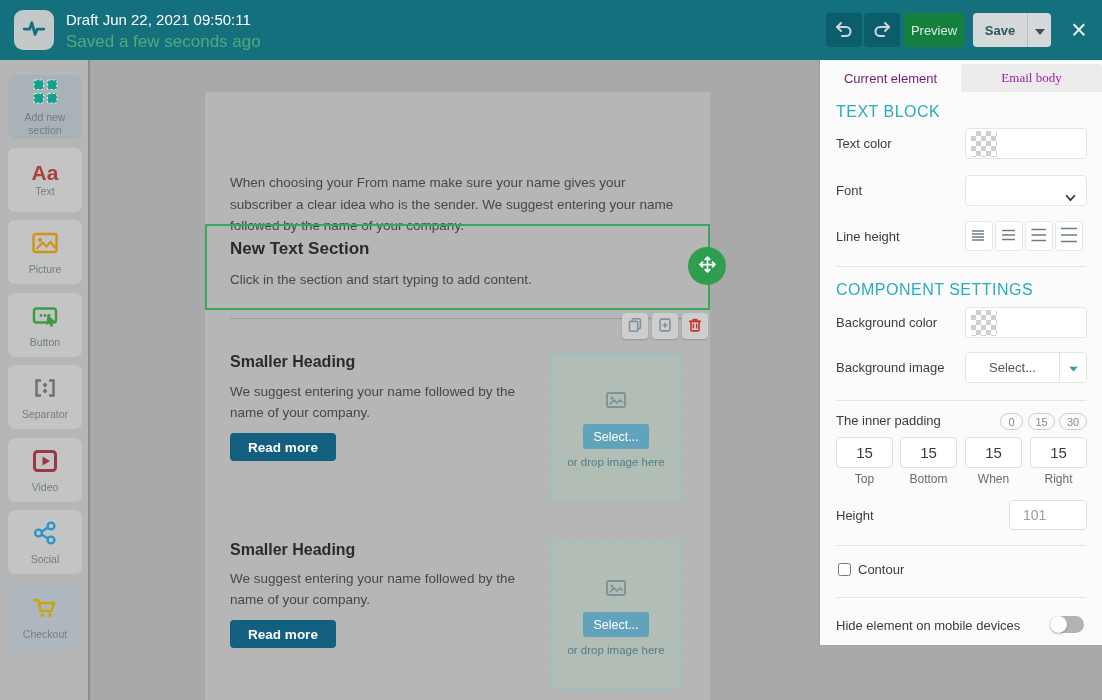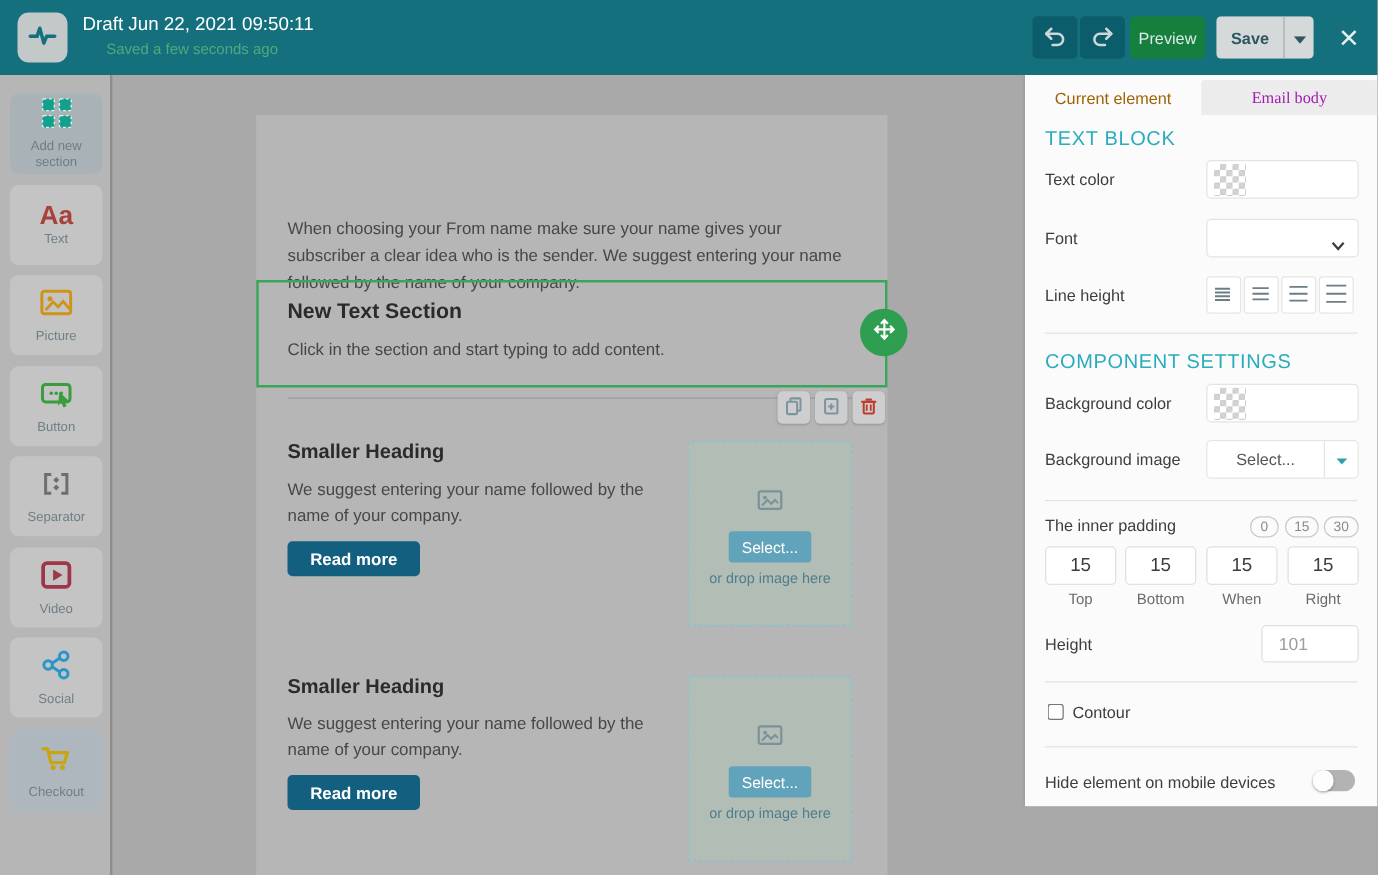--- a/index.html
+++ b/index.html
@@ -3,21 +3,21 @@
 <meta charset="utf-8">
 <style>
   * { margin:0; padding:0; box-sizing:border-box; }
   html,body { width:1102px; height:700px; overflow:hidden; }
   body { font-family:"Liberation Sans","DejaVu Sans",sans-serif; background:#a9a9a9; position:relative; }
 
   
   .topbar { position:absolute; left:0; top:0; width:1102px; height:60px; background:#15707e; z-index:30; }
   .logo { position:absolute; left:14px; top:10px; width:40px; height:40px; border-radius:9px; background:#c3c8c8; display:flex; align-items:center; justify-content:center; cursor:pointer; }
   .tb-title { position:absolute; left:66px; top:11px; font-size:15px; color:#ffffff; }
-  .tb-sub { position:absolute; left:66px; top:32px; font-size:12px; color:#4fa97c;margin-left:19px; }
+  .tb-sub { position:absolute; left:66px; top:32px; font-size:17px; color:#4fa97c; }
   .tb-btn { position:absolute; top:13px; width:36px; height:34px; border:none; border-radius:4px; background:#0c5d6b; display:flex; align-items:center; justify-content:center; cursor:pointer; }
   .btn-undo { left:826px; } .btn-redo { left:864px; }
   .btn-preview { position:absolute; left:904px; top:13px; width:60px; height:34px; border:none; border-radius:4px; background:#15803d; color:#dfe8ea; font-size:13px; cursor:pointer; font-family:inherit; }
   .save-group { position:absolute; left:973px; top:13px; height:34px; display:flex; border-radius:4px; overflow:hidden; }
   .btn-save { width:54px; height:34px; border:none; background:#d5d9d9; color:#2e5560; font-weight:bold; font-size:13px; cursor:pointer; font-family:inherit; }
   .btn-save-caret { width:24px; height:34px; border:none; border-left:1px solid #b7bdbd; background:#d5d9d9; display:flex; align-items:center; justify-content:center; cursor:pointer; }
   .btn-close { position:absolute; left:1063px; top:12px; width:32px; height:36px; background:none; border:none; color:#e9eef0; font-size:27px; line-height:34px; cursor:pointer; font-family:inherit; }
 
   
   .sidebar { position:absolute; left:0; top:60px; width:90px; height:696px; background:#b6b6b6; border-right:2px solid #8d8d8d; z-index:20; }
@@ -43,21 +43,21 @@
   .read-more { position:absolute; left:25px; width:106px; height:28px; border:none; border-radius:4px; background:#135f80; color:#ffffff; font-weight:bold; font-size:13.5px; cursor:pointer; font-family:inherit; }
   .ph { position:absolute; left:345px; width:132px; height:148px; background:#b2bdb5; border:1px dashed #79c5dc; border-radius:3px; display:flex; flex-direction:column; align-items:center; cursor:pointer; }
   .ph-icon { margin-top:34px; }
   .ph-select { margin-top:8px; width:66px; height:25px; border:none; border-radius:3px; background:#61a3bb; color:#ffffff; font-size:12.5px; cursor:pointer; font-family:inherit; }
   .ph-drop { margin-top:7px; font-size:11.5px; color:#4f7d8c; }
 
   
   .panel { position:absolute; left:820px; top:60px; width:282px; height:585px; background:#fbfbfb; z-index:25; box-shadow:-1px 0 2px rgba(0,0,0,.08); }
   .tabs { position:absolute; left:0; top:4px; width:282px; height:28px; display:flex; }
   .tab { flex:1; display:flex; align-items:center; justify-content:center; font-size:13px; cursor:pointer; }
-  .tab.active { color:#a16207; background:transparent; }
+  .tab.active { color:#701a75; background:transparent; }
   .tab.inactive { color:#a21caf; background:#ececec; border-radius:3px 3px 0 0;font-family:Liberation Serif, serif; }
   .sec-title { position:absolute; left:16px; font-size:16px; font-weight:normal; color:#2aacbe; letter-spacing:.5px; }
   .row-label { position:absolute; left:16px; font-size:13px; color:#3d3d3d; }
   .ctl { position:absolute; left:145px; width:122px; height:31px; background:#fff; border:1px solid #e4e4e4; border-radius:4px; }
   .swatch { position:absolute; left:5px; top:2px; width:26px; height:26px; border-radius:2px;
      background-color:#fff;
      background-image:linear-gradient(45deg,#cfcfcf 25%,transparent 25%,transparent 75%,#cfcfcf 75%),
                       linear-gradient(45deg,#cfcfcf 25%,transparent 25%,transparent 75%,#cfcfcf 75%);
      background-size:10px 10px; background-position:0 0,5px 5px; cursor:pointer; }
   .chev { position:absolute; right:10px; top:12px; }

